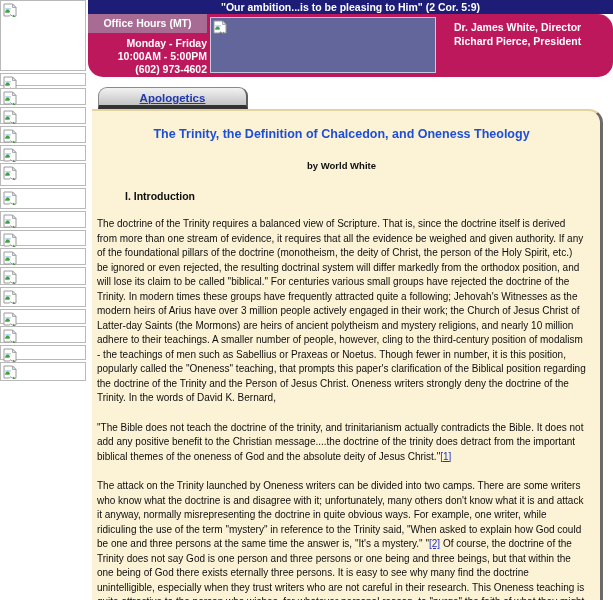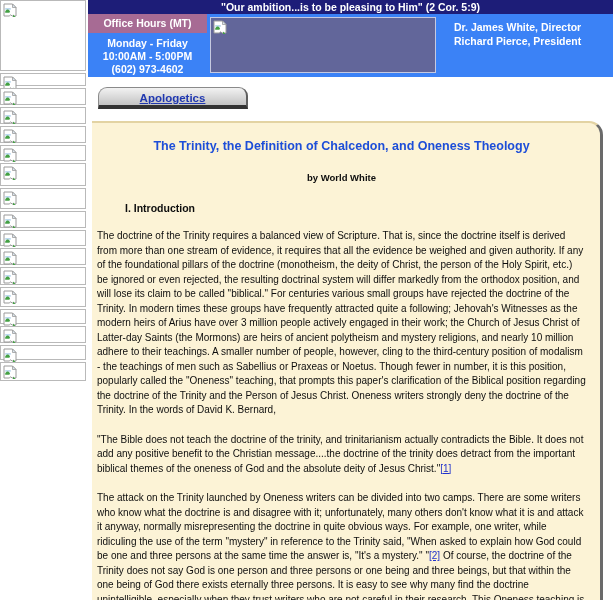--- a/index.html
+++ b/index.html
@@ -19,41 +19,41 @@
 
   
   .main { position: absolute; left: 88px; top: 0; width: 525px; }
 
   .banner {
     height: 14px; line-height: 14px; background: #1d1d78; color: #ffffff;
     font-size: 10.5px; font-weight: bold; text-align: center;
     white-space: nowrap; overflow: hidden;
   }
 
-  .band { position: relative; height: 63px; background: #3b82f6; }
+  .band { position: relative; height: 63px; background: #be185d; border-radius: 15px; }
   .office { position: absolute; left: 0; top: 0; width: 119px; height: 63px; }
   .office-title {
     height: 19px; line-height: 19px; background: #a76b94; color: #ffffff;
     font-size: 10.5px; font-weight: bold; text-align: center;
   }
-  .office-lines { margin-top: 4px; color: #ffffff; font-size: 10.5px; font-weight: bold; text-align: center; }
+  .office-lines { margin-top: 4px; color: #ffffff; font-size: 10.5px; font-weight: bold; text-align: right; }
   .office-lines div { line-height: 13px; }
   .center-box {
     position: absolute; left: 122px; top: 3px; width: 226px; height: 56px;
     border: 1px solid #c6c9e0; background: #62669a;
   }
   .center-box svg { position: absolute; left: 2px; top: 2px; }
   .staff {
     position: absolute; left: 358px; top: 7px; color: #ffffff;
     font-size: 10.5px; font-weight: bold; margin-left: 8px;
   }
   .staff div { line-height: 13.5px; }
 
   
-  .tab-row { height: 44px; position: relative; z-index: 2; }
+  .tab-row { height: 32px; position: relative; z-index: 2; }
   .tab {
     position: absolute; left: 10px; top: 10px; width: 150px; height: 22px;
     background: linear-gradient(#f2f2f2, #c3c3c3);
     border: 1px solid #8a8a8a; border-right: 2px solid #5f5f5f;
     border-bottom: 4px solid #333333;
     border-radius: 9px 9px 0 0;
     text-align: center; line-height: 17px; cursor: pointer;
   }
   .tab a { color: #2038b0; font-size: 11.5px; font-weight: bold; text-decoration: underline; }
 

